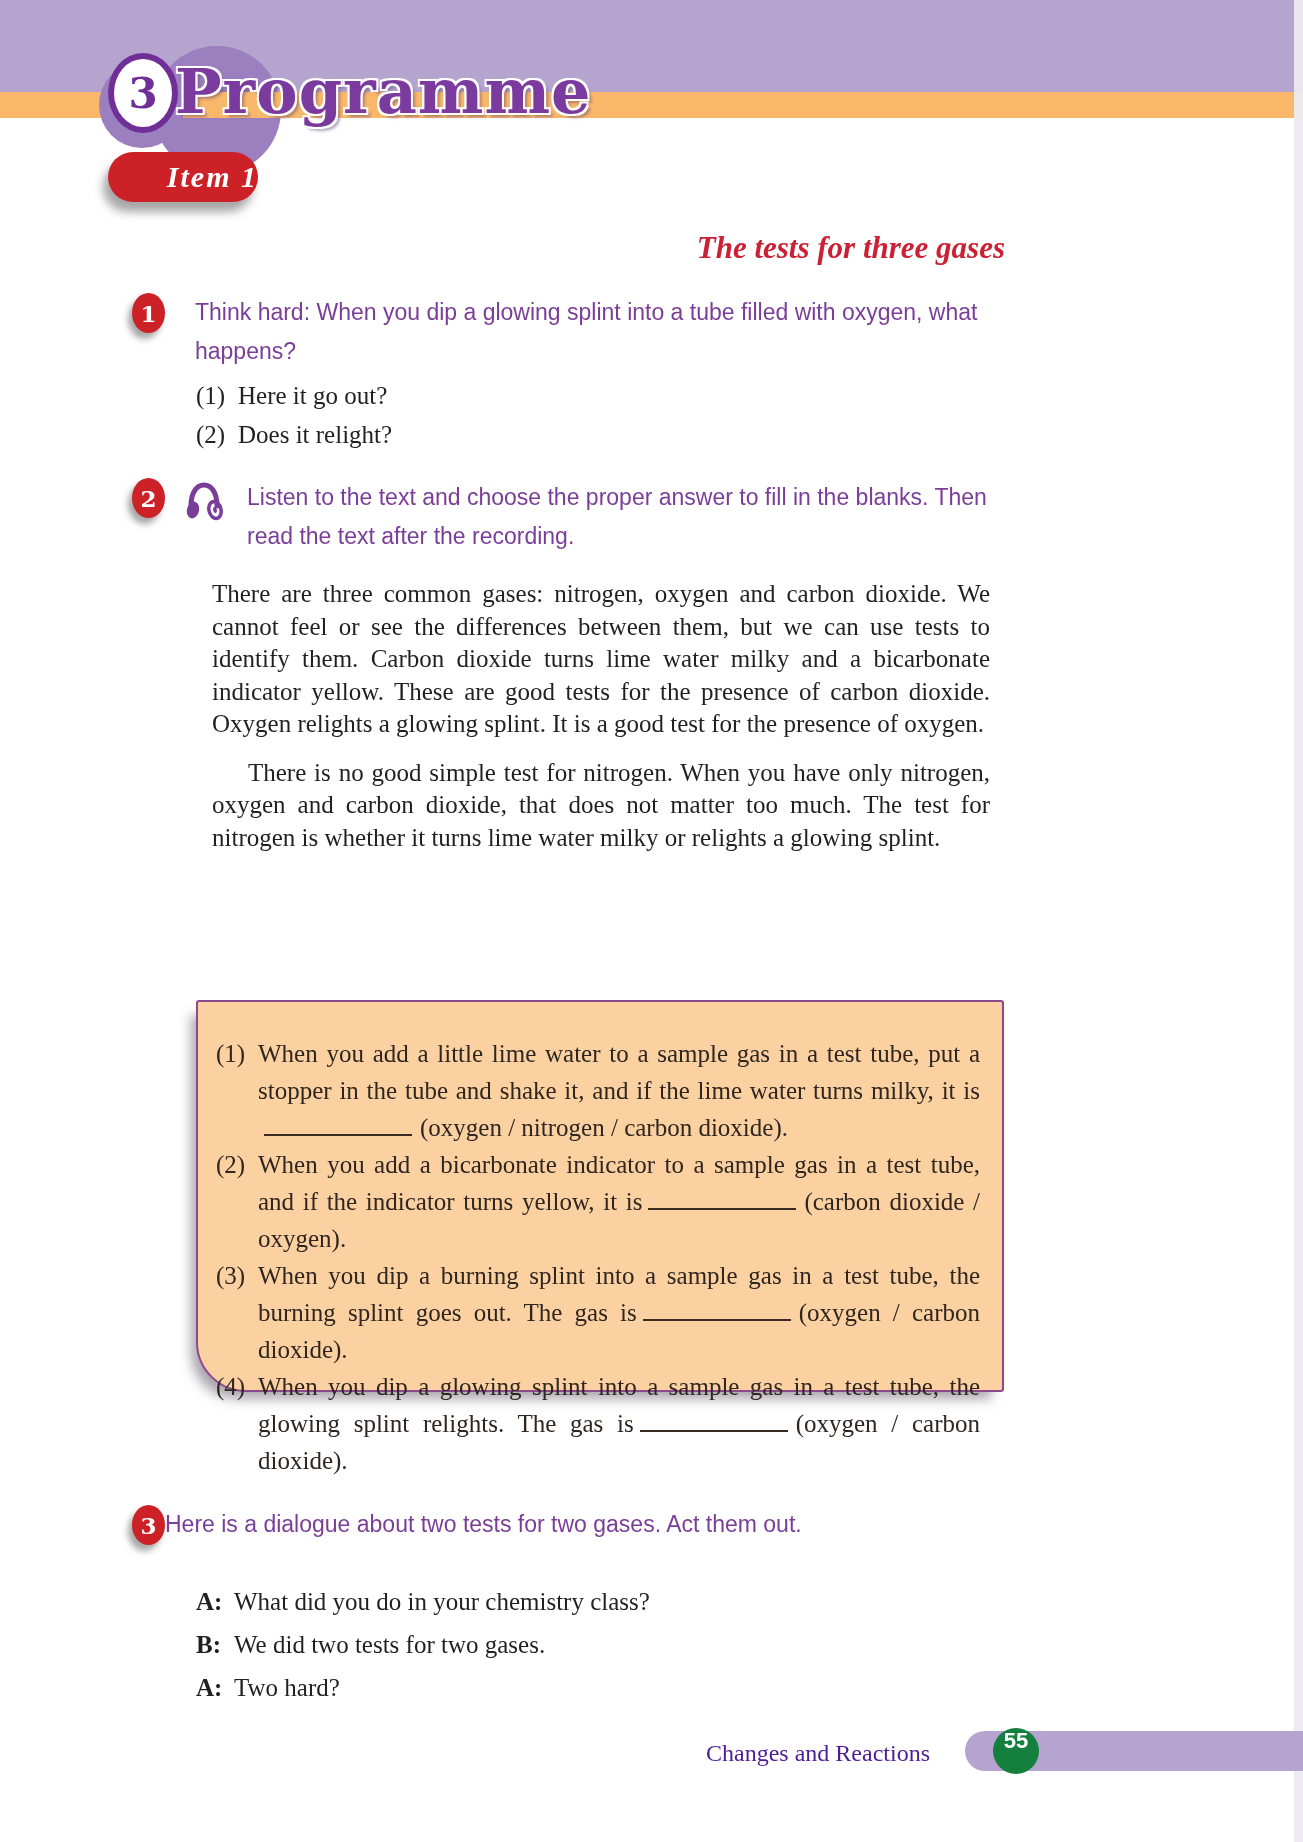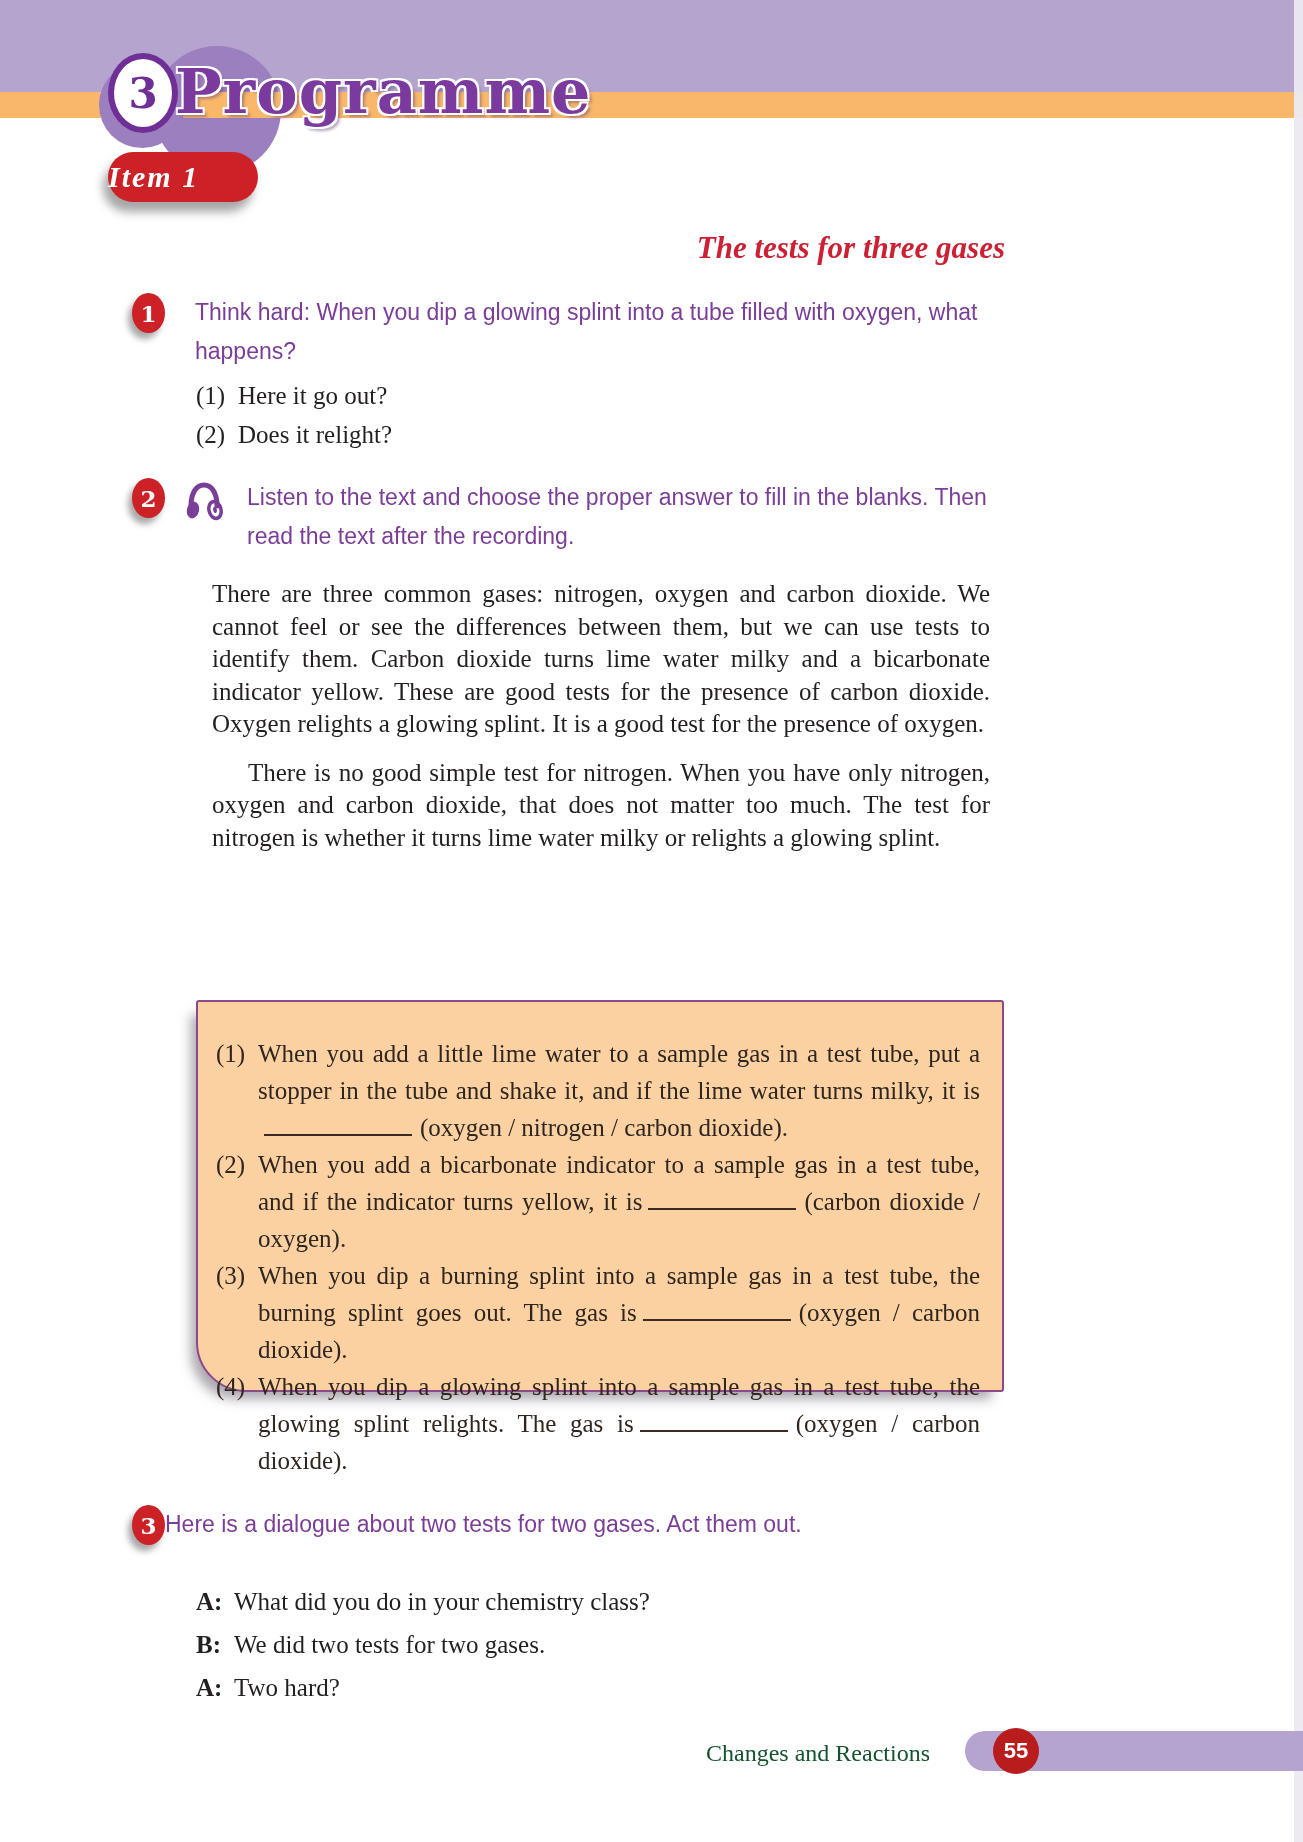--- a/index.html
+++ b/index.html
@@ -27,21 +27,21 @@
     font-family:"DejaVu Serif", serif;font-weight:bold;font-size:62px;letter-spacing:1px;
     color:#7b3a9d;
     text-shadow:-2px -2px 0 #fff, 2px -2px 0 #fff, -2px 2px 0 #fff, 2px 2px 0 #fff,
                 4px 4px 3px rgba(90,60,110,0.45);
   }
   .edge-strip{position:absolute;right:0;top:0;width:9px;height:1842px;background:rgba(236,234,240,0.95);}
   
   .item-pill{
     position:absolute;left:108px;top:152px;width:150px;height:50px;
     background:#cc2127;border-radius:26px;
-    display:flex;align-items:center;justify-content:flex-start;
+    display:flex;align-items:center;justify-content:flex-end;
     color:#ffffff;font-style:italic;font-weight:bold;font-size:30px;
     font-family:"Liberation Serif", serif;letter-spacing:2px;
     box-shadow:-5px 10px 10px rgba(95,95,95,0.55);
   }
   
   .lesson-title{
     position:absolute;left:112px;top:230px;width:893px;
     text-align:right;color:#cc2135;
     font-weight:bold;font-style:italic;font-size:31px;
     font-family:"Liberation Serif", serif;
@@ -94,30 +94,30 @@
     border-bottom:2px solid #3a2a20;
     margin:0 8px 0 6px;vertical-align:baseline;
   }
   
   .dialogue{position:absolute;left:196px;top:1580px;font-size:25px;line-height:43px;}
   .d-row{display:flex;}
   .d-row .spk{font-weight:bold;width:38px;}
   
   .footer-chapter{
     position:absolute;right:373px;top:1740px;
-    font-size:24px;color:#14532d;
+    font-size:24px;color:#4c1d95;
   }
   .footer-pill{
     position:absolute;left:965px;top:1731px;width:338px;height:40px;
     background:#b5a3d0;border-radius:22px 0 0 22px;
   }
   .footer-pagenum{
     position:absolute;left:28px;top:-3px;width:46px;height:46px;border-radius:50%;
-    background:#b91c1c;color:#ffffff;
-    display:flex;align-items:center;justify-content:center;
+    background:#15803d;color:#ffffff;
+    display:flex;align-items:flex-start;justify-content:center;
     font-family:"Liberation Sans", sans-serif;font-weight:bold;font-size:22px;
   }
 </style>
 </head>
 <body>
 
 <div class="page">
 
   <div class="band-purple"></div>
   <div class="dome"></div>

